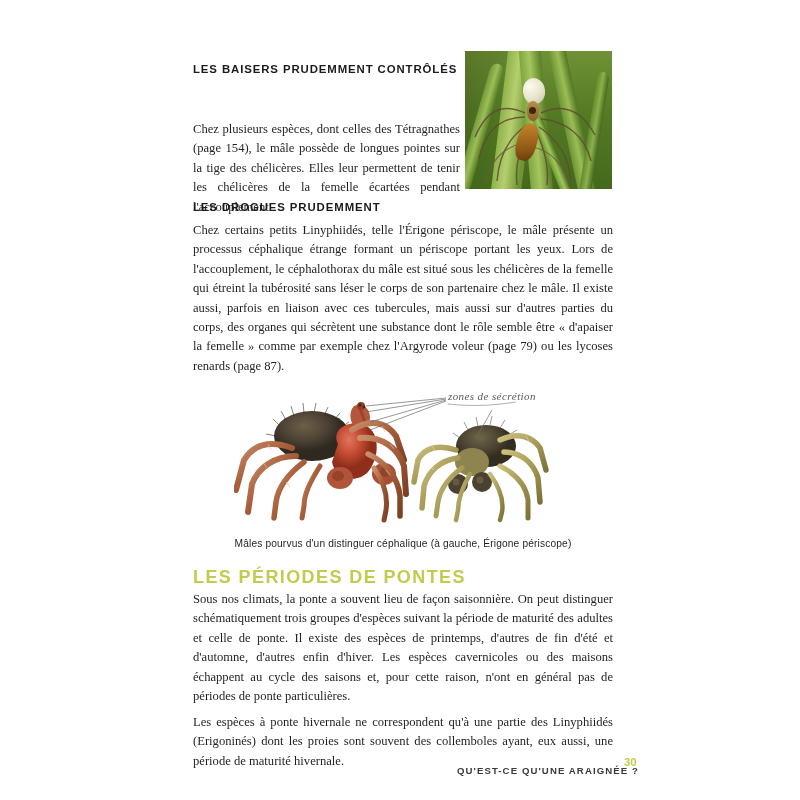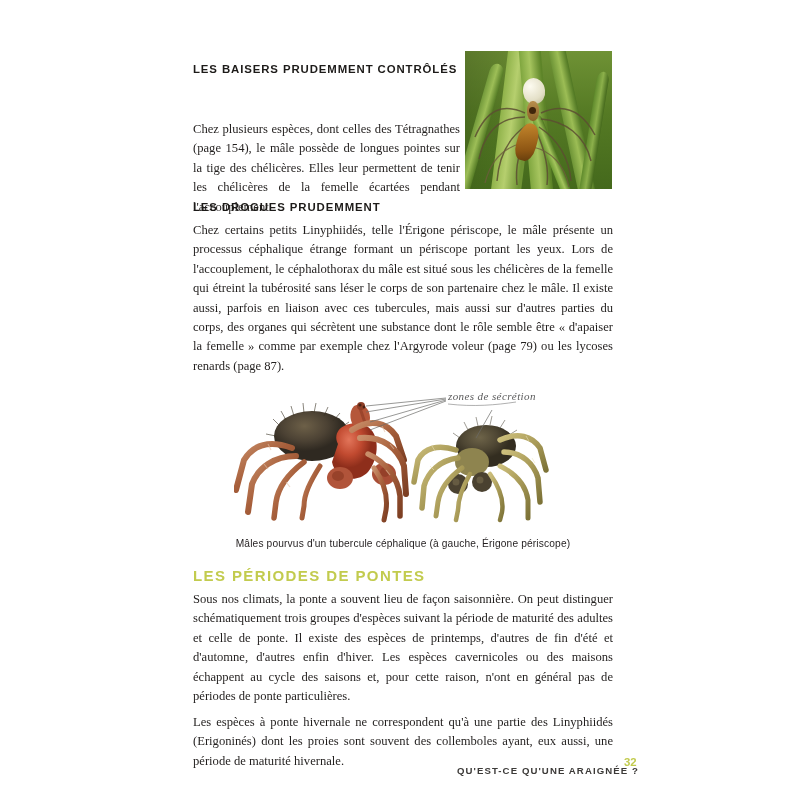--- a/index.html
+++ b/index.html
@@ -91,21 +91,21 @@
     font-family: "Liberation Sans", sans-serif;
     font-weight: bold;
     font-size: 11.4px;
     letter-spacing: 0.9px;
     color: #1d1b19;
   }
   .green-head {
     position: absolute;
     font-family: "Liberation Sans", sans-serif;
     font-weight: bold;
-    font-size: 15px;
+    font-size: 18px;
     letter-spacing: 1.4px;
     color: #c2cb4e;
   }
 
   
   .body-par {
     position: absolute;
     width: 420px;
     font-family: "Liberation Serif", serif;
     font-size: 12.6px;
@@ -333,25 +333,25 @@
         <path d="M242 60 L 258 32"></path>
       </g>
 
       <g>
         <text x="214" y="22" font-family="Liberation Serif, serif" font-style="italic" font-size="11" fill="#59595a" letter-spacing="0.4">zones de sécrétion</text>
         <path d="M214 26 C 240 29, 262 27, 282 24" stroke="#7a7a7a" stroke-width="0.6" fill="none"></path>
       </g>
     </svg>
   </div>
 
-  <div class="caption">Mâles pourvus d'un tubercule céphalique (à gauche, Érigone périscope)</div>
+  <div class="caption">Mâles pourvus d'un distinguer céphalique (à gauche, Érigone périscope)</div>
 
   <div class="green-head" style="left:191px; top:567px;">LES PÉRIODES DE PONTES</div>
 
   <div class="body-par" style="left:191px; top:590px;">Sous nos climats, la ponte a souvent lieu de façon saisonnière. On peut distinguer schématiquement trois groupes d'espèces suivant la période de maturité des adultes et celle de ponte. Il existe des espèces de printemps, d'autres de fin d'été et d'automne, d'autres enfin d'hiver. Les espèces cavernicoles ou des maisons échappent au cycle des saisons et, pour cette raison, n'ont en général pas de périodes de ponte particulières.</div>
 
   <div class="body-par" style="left:191px; top:686px;margin-top:27px;">Les espèces à ponte hivernale ne correspondent qu'à une partie des Linyphiidés (Erigoninés) dont les proies sont souvent des collemboles ayant, eux aussi, une période de maturité hivernale.</div>
 
   <div class="footer">QU'EST-CE QU'UNE ARAIGNÉE ?</div>
 
-  <div class="footer-num">32</div>
+  <div class="footer-num">30</div>
 
 </div>
 
 </body></html>

